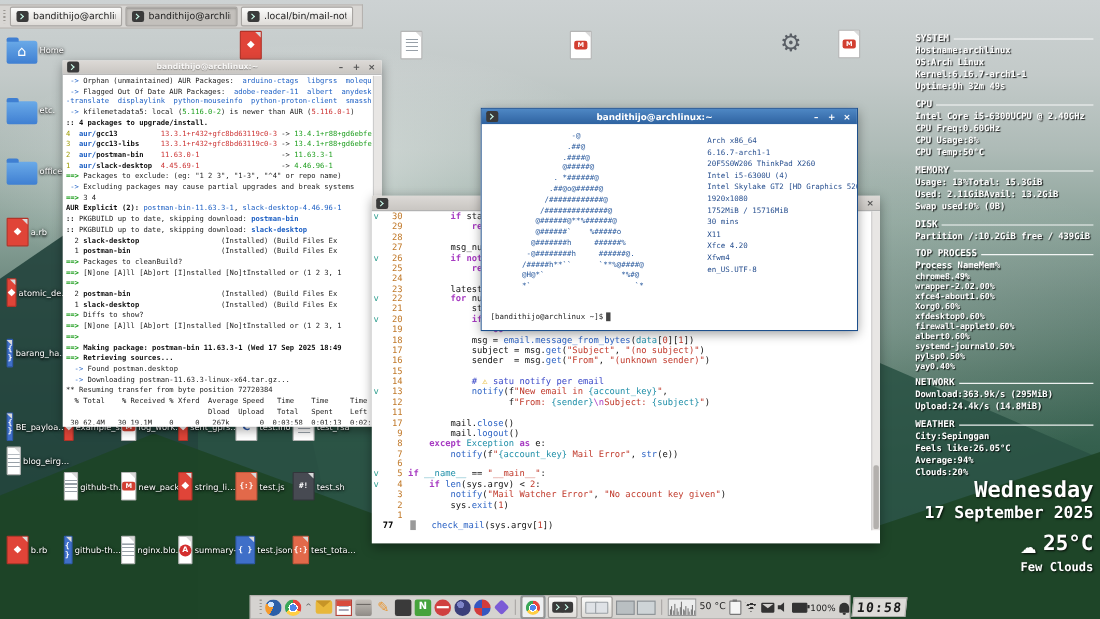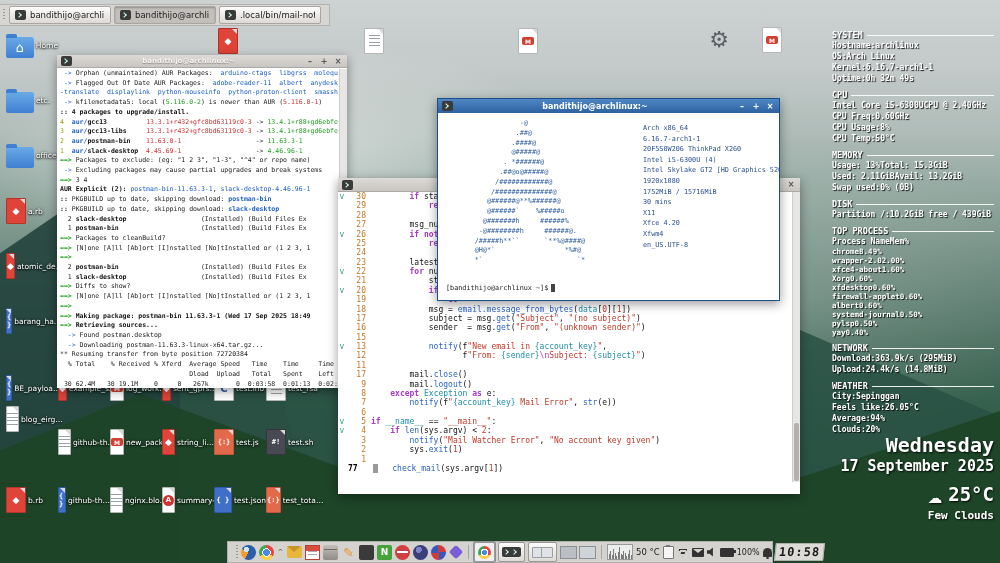--- a/index.html
+++ b/index.html
@@ -519,20 +519,21 @@
         <div class="vline"><span class="vfold"> </span><span class="vnum">24</span><span class="vcode"></span></div>
         <div class="vline"><span class="vfold"> </span><span class="vnum">23</span><span class="vcode"><span class="v-n">        latest_msg</span></span></div>
         <div class="vline"><span class="vfold">v</span><span class="vnum">22</span><span class="vcode"><span class="v-n">        </span><span class="v-k">for</span><span class="v-n"> num </span><span class="v-k">in</span><span class="v-n"> </span></span></div>
         <div class="vline"><span class="vfold"> </span><span class="vnum">21</span><span class="vcode"><span class="v-n">            status</span></span></div>
         <div class="vline"><span class="vfold">v</span><span class="vnum">20</span><span class="vcode"><span class="v-n">            </span><span class="v-k">if</span><span class="v-n"> sta</span></span></div>
         <div class="vline"><span class="vfold"> </span><span class="vnum">19</span><span class="vcode"><span class="v-n">                </span><span class="v-k">co</span></span></div>
         <div class="vline"><span class="vfold"> </span><span class="vnum">18</span><span class="vcode"><span class="v-n">            msg = </span><span class="v-fn">email.message_from_bytes</span><span class="v-n">(</span><span class="v-id">data</span><span class="v-n">[</span><span class="v-num">0</span><span class="v-n">][</span><span class="v-num">1</span><span class="v-n">])</span></span></div>
         <div class="vline"><span class="vfold"> </span><span class="vnum">17</span><span class="vcode"><span class="v-n">            subject = msg.</span><span class="v-fn">get</span><span class="v-n">(</span><span class="v-s">"Subject"</span><span class="v-n">, </span><span class="v-s">"(no subject)"</span><span class="v-n">)</span></span></div>
         <div class="vline"><span class="vfold"> </span><span class="vnum">16</span><span class="vcode"><span class="v-n">            sender  = msg.</span><span class="v-fn">get</span><span class="v-n">(</span><span class="v-s">"From"</span><span class="v-n">, </span><span class="v-s">"(unknown sender)"</span><span class="v-n">)</span></span></div>
         <div class="vline"><span class="vfold"> </span><span class="vnum">15</span><span class="vcode"></span></div>
+        <div class="vline"><span class="vfold"> </span><span class="vnum">14</span><span class="vcode"><span class="v-n">            </span><span class="v-c"># </span><span class="v-w">⚠ </span><span class="v-c">satu notify per email</span></span></div>
         <div class="vline"><span class="vfold">v</span><span class="vnum">13</span><span class="vcode"><span class="v-n">            </span><span class="v-fn">notify</span><span class="v-n">(f</span><span class="v-s">"New email in </span><span class="v-id">{account_key}</span><span class="v-s">"</span><span class="v-n">,</span></span></div>
         <div class="vline"><span class="vfold"> </span><span class="vnum">12</span><span class="vcode"><span class="v-n">                   f</span><span class="v-s">"From: </span><span class="v-id">{sender}</span><span class="v-sp">\n</span><span class="v-s">Subject: </span><span class="v-id">{subject}</span><span class="v-s">"</span><span class="v-n">)</span></span></div>
         <div class="vline"><span class="vfold"> </span><span class="vnum">11</span><span class="vcode"></span></div>
         <div class="vline"><span class="vfold"> </span><span class="vnum">17</span><span class="vcode"><span class="v-n">        mail.</span><span class="v-fn">close</span><span class="v-n">()</span></span></div>
         <div class="vline"><span class="vfold"> </span><span class="vnum">9</span><span class="vcode"><span class="v-n">        mail.</span><span class="v-fn">logout</span><span class="v-n">()</span></span></div>
         <div class="vline"><span class="vfold"> </span><span class="vnum">8</span><span class="vcode"><span class="v-n">    </span><span class="v-k">except</span><span class="v-n"> </span><span class="v-id">Exception</span><span class="v-n"> </span><span class="v-k">as</span><span class="v-n"> e:</span></span></div>
         <div class="vline"><span class="vfold"> </span><span class="vnum">7</span><span class="vcode"><span class="v-n">        </span><span class="v-fn">notify</span><span class="v-n">(f</span><span class="v-s">"</span><span class="v-id">{account_key}</span><span class="v-s"> Mail Error"</span><span class="v-n">, </span><span class="v-fn">str</span><span class="v-n">(e))</span></span></div>
         <div class="vline"><span class="vfold"> </span><span class="vnum">6</span><span class="vcode"></span></div>
         <div class="vline"><span class="vfold">v</span><span class="vnum">5</span><span class="vcode"><span class="v-k">if</span><span class="v-n"> </span><span class="v-id">__name__</span><span class="v-n"> == </span><span class="v-s">"__main__"</span><span class="v-n">:</span></span></div>
         <div class="vline"><span class="vfold">v</span><span class="vnum">4</span><span class="vcode"><span class="v-n">    </span><span class="v-k">if</span><span class="v-n"> </span><span class="v-fn">len</span><span class="v-n">(sys.argv) &lt; </span><span class="v-num">2</span><span class="v-n">:</span></span></div>

